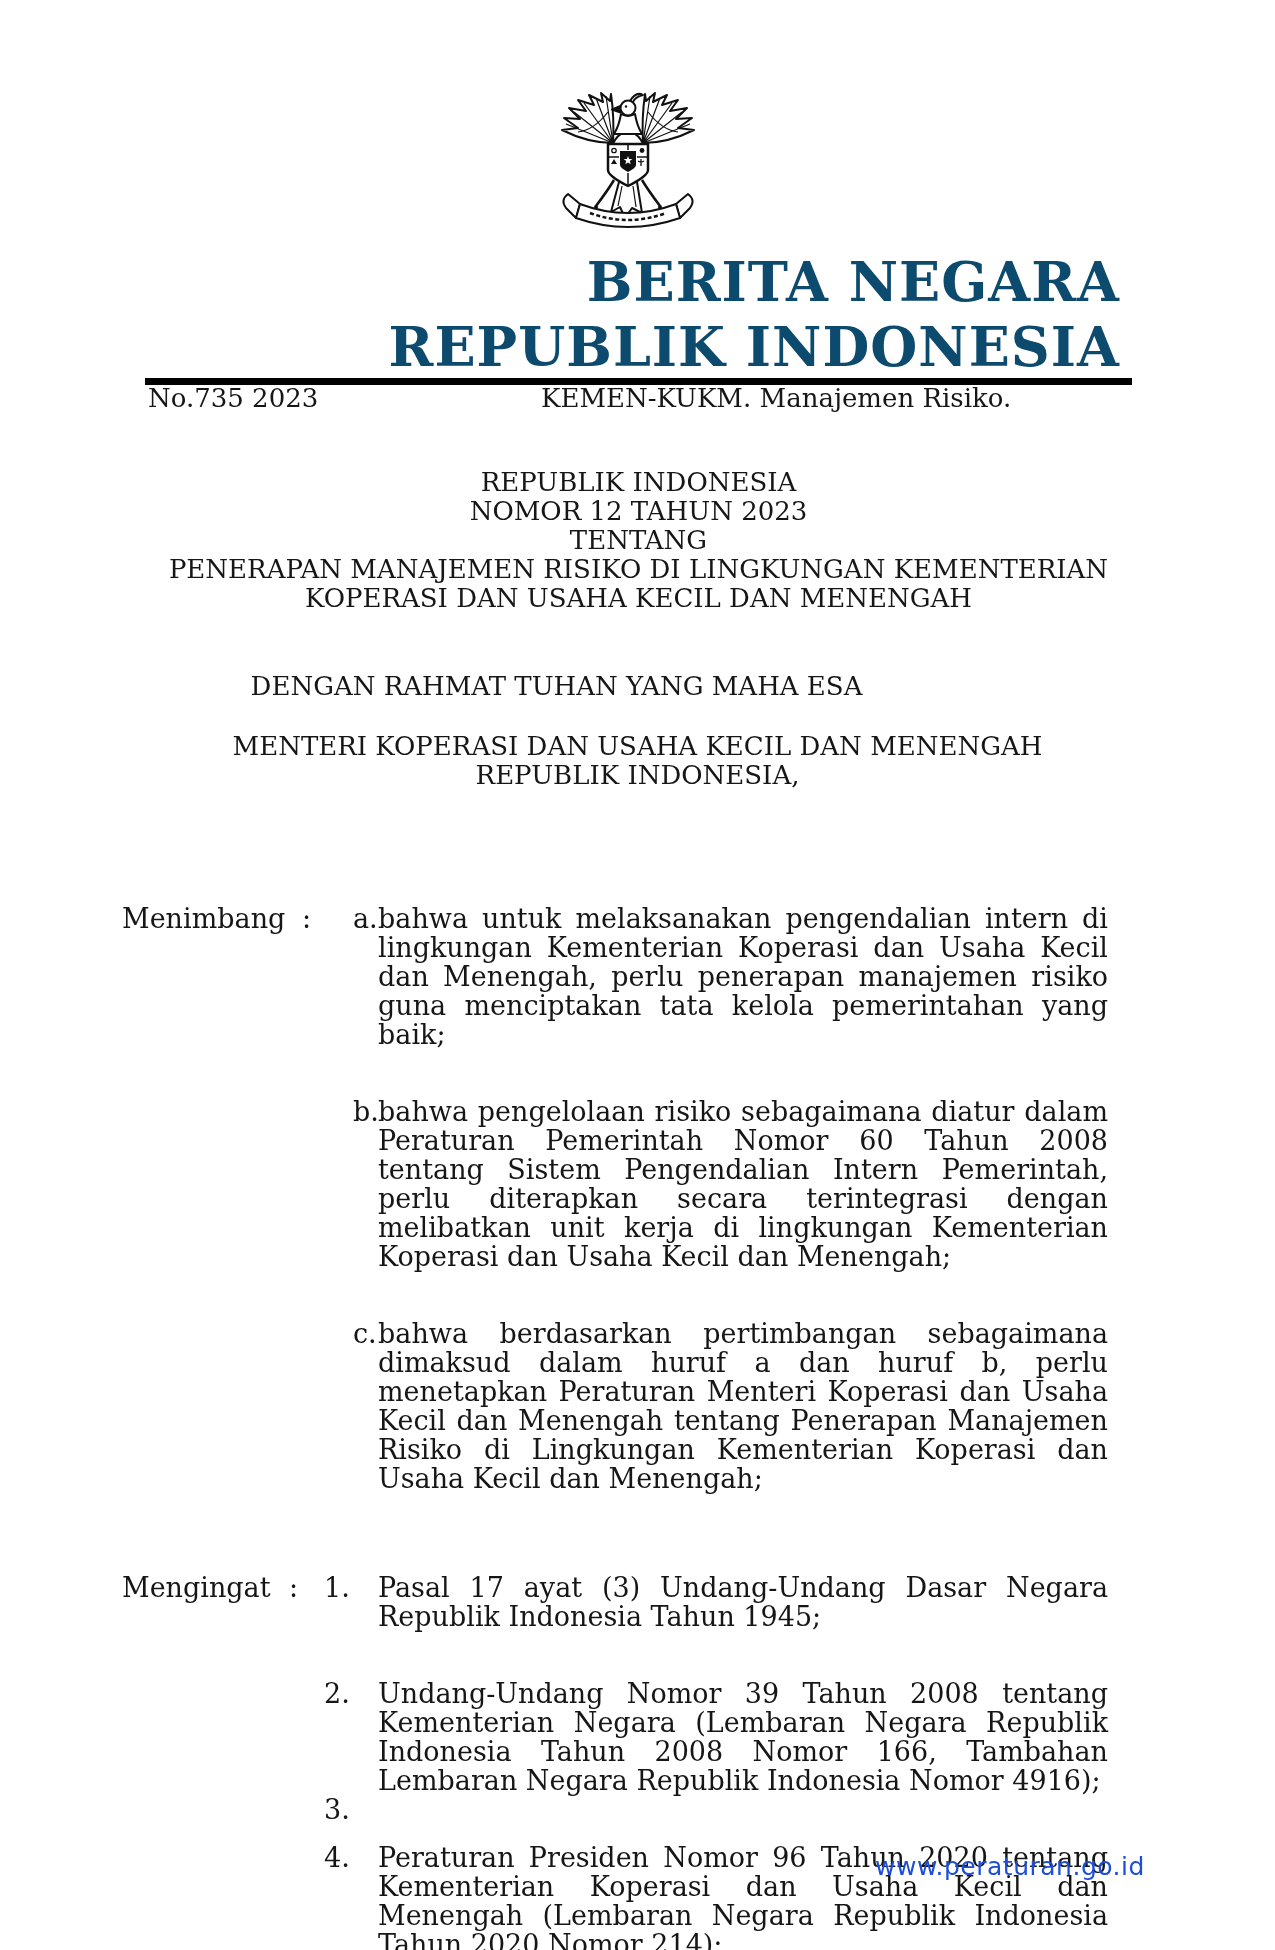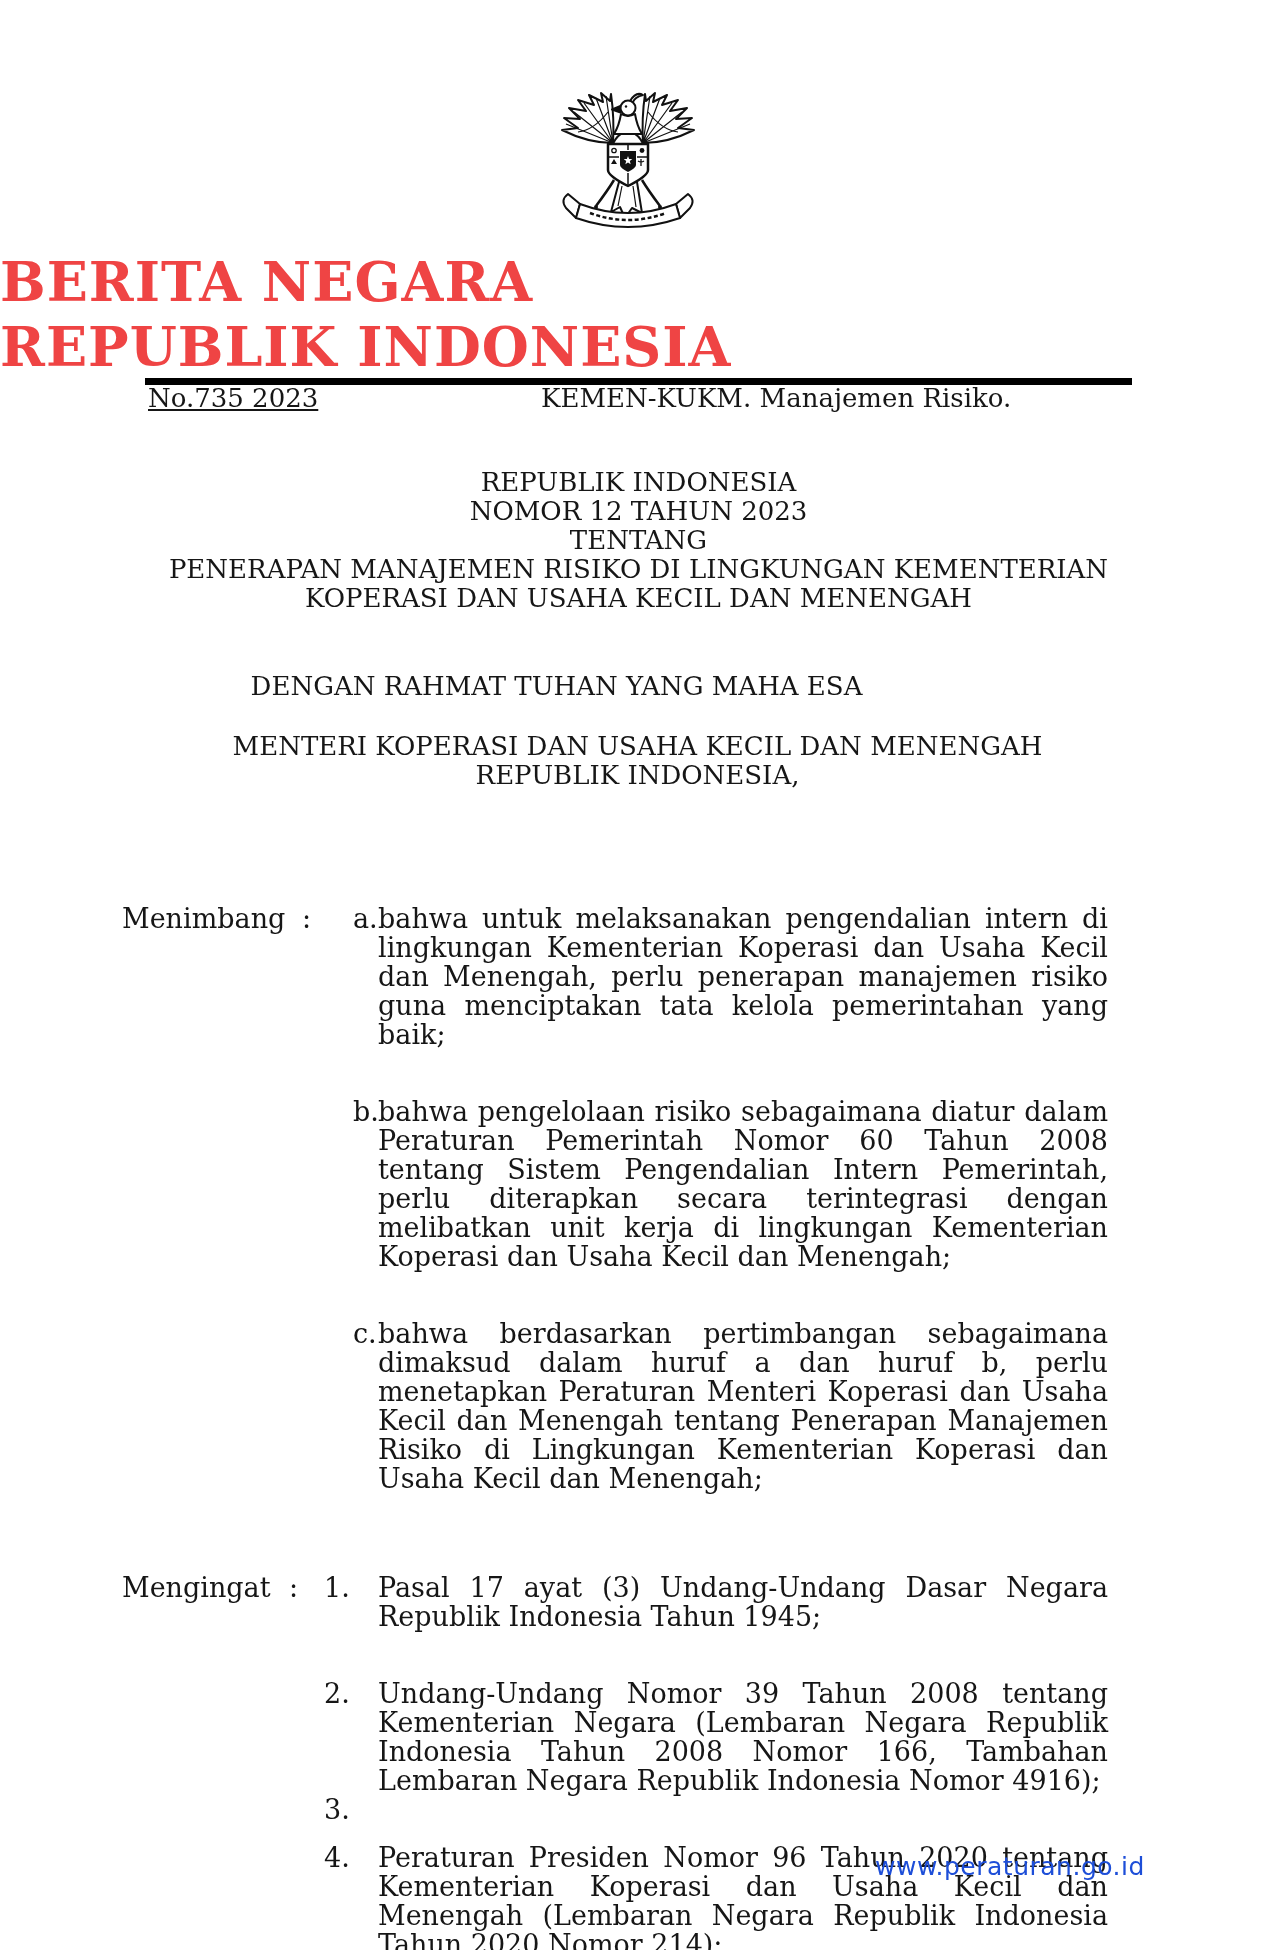--- a/index.html
+++ b/index.html
@@ -13,37 +13,37 @@
   }
   .page { position: absolute; inset: 0; }
 
   
   .emblem {
     position: absolute; left: 556px; top: 86px;
     width: 144px; height: 154px;
   }
   .masthead {
     position: absolute; left: 0; top: 250px; width: 1120px;
-    text-align: left;
+    text-align: right;
     font-weight: bold;
     font-size: 54px;
     line-height: 65px;
     letter-spacing: 1px;
-    color: #ef4444;
+    color: #0c4a6e;
   }
   .rule {
     position: absolute; left: 145px; top: 378px;
     width: 987px; height: 7px;
     background: #000000;
   }
   .header-line {
     position: absolute; left: 0; top: 384px; width: 1275px;
     font-size: 26px; line-height: 29px;
   }
-  .header-line .doc-number { position: absolute; left: 148px; top: 0; text-decoration: underline; }
+  .header-line .doc-number { position: absolute; left: 148px; top: 0; }
   .header-line .doc-subject { position: absolute; left: 505px; top: 0; margin-left: 36px; }
 
   
   .title-block {
     position: absolute; left: 145px; top: 468px; width: 987px;
     text-align: center;
     font-size: 26px; line-height: 29px;
   }
   .invocation {
     position: absolute; left: 0; top: 672px; width: 1113px;

